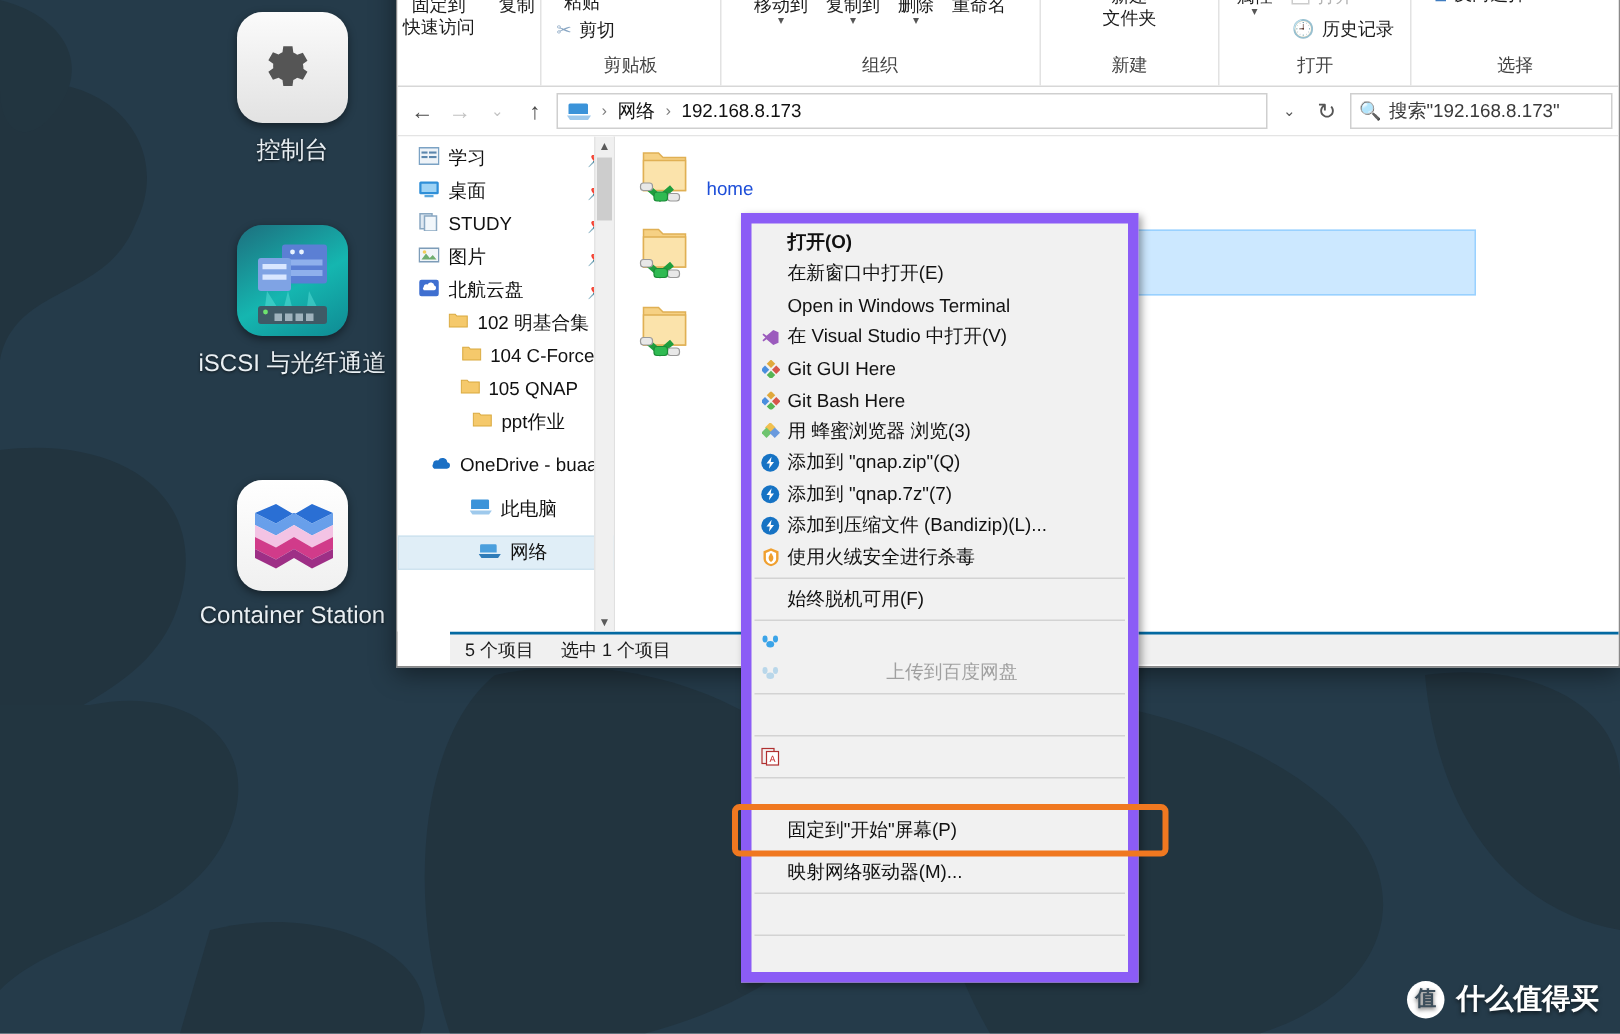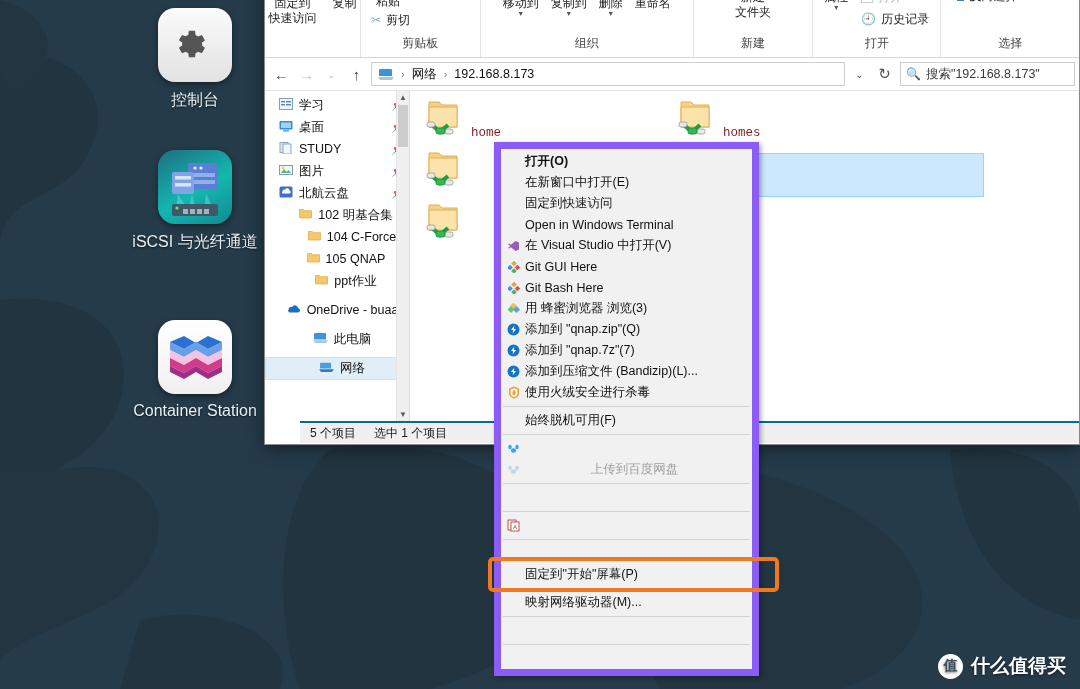--- a/index.html
+++ b/index.html
@@ -72,22 +72,22 @@
                       font-size:8px; color:#5a5a5a; }
   .navscroll .arrow.bot { position:absolute; bottom:0; left:0; right:0; }
   .navscroll .thumb { position:absolute; top:14px; left:1px; right:1px; height:42px; background:#cdcdcd; }
   .navitem { height:22px; display:flex; align-items:center; gap:6px; padding-left:14px;
              padding-right:4px; font-size:12.5px; color:#111; cursor:default;justify-content:center; }
   .navitem.sel { background:#e0eef7; border:1px solid #cfe3ef; height:23px; }
   .navitem .pin { margin-left:auto; color:#9a9a9a; font-size:11px; }
   .navitem .lbl { white-space:nowrap; overflow:hidden; }
 
   .listpane { flex:1; background:#fff; position:relative; overflow:hidden; }
-  .fitem { position:absolute; display:flex; align-items:flex-end; gap:9px;
-           font-size:12.5px; color:#7f1d1d;font-family:Liberation Mono, monospace; }
+  .fitem { position:absolute; display:flex; align-items:center; gap:9px;
+           font-size:12.5px; color:#1d4ed8; }
   .fitem .nm { padding-top:14px; }
   .fsel { position:absolute; background:#cce8ff; border:1px solid #99d1ff; }
 
   
   .statusbar { height:22px; background:#f0f0f0; border-top:2px solid #0369a1;
                display:flex; align-items:center; gap:18px; padding:0 10px;
                font-size:12px; color:#1b1b1b;margin-left:35px; }
 
   
   #ctxmenu { position:absolute; left:494px; top:142px; width:265px;
@@ -471,50 +471,36 @@
           <path d="M5 4 h10 l3 3 h15 v22 h-28z" fill="#f6d184" stroke="#e0b054" stroke-width="1"></path>
           <path d="M5 9 h28 v20 h-28z" fill="#fbe3ab" stroke="#e0b054" stroke-width="1"></path>
           <path d="M8 27 L16 34 L24 27" stroke="#1f9e3e" stroke-width="4" fill="none"></path>
           <rect x="3" y="24" width="8" height="5" rx="2" fill="#e8e8e8" stroke="#9a9a9a" stroke-width=".8"></rect>
           <rect x="21" y="31" width="8" height="5" rx="2" fill="#e8e8e8" stroke="#9a9a9a" stroke-width=".8"></rect>
           <rect x="12" y="30" width="9" height="6" rx="2" fill="#2fba52" stroke="#1c8c38" stroke-width=".8"></rect>
         </svg>
         <span class="nm"></span>
       </div>
 
-      <div class="fitem" style="left:266px; top:7px;">
-        <svg width="38" height="42" viewBox="0 0 38 42">
-          <path d="M5 4 h10 l3 3 h15 v22 h-28z" fill="#f6d184" stroke="#e0b054" stroke-width="1"></path>
-          <path d="M5 9 h28 v20 h-28z" fill="#fbe3ab" stroke="#e0b054" stroke-width="1"></path>
-          <path d="M8 27 L16 34 L24 27" stroke="#1f9e3e" stroke-width="4" fill="none"></path>
-          <rect x="3" y="24" width="8" height="5" rx="2" fill="#e8e8e8" stroke="#9a9a9a" stroke-width=".8"></rect>
-          <rect x="21" y="31" width="8" height="5" rx="2" fill="#e8e8e8" stroke="#9a9a9a" stroke-width=".8"></rect>
-          <rect x="12" y="30" width="9" height="6" rx="2" fill="#2fba52" stroke="#1c8c38" stroke-width=".8"></rect>
-        </svg>
-        <span class="nm">homes</span>
-      </div>
     </div>
   </div>
 
   <div class="statusbar">
     <span>5 个项目</span>
     <span>选中 1 个项目</span>
   </div>
 </div>
 
 <div id="ctxmenu">
 
   <div class="mi bold">
     <span>打开(O)</span>
   </div>
   <div class="mi">
     <span>在新窗口中打开(E)</span>
-  </div>
-  <div class="mi">
-    <span>固定到快速访问</span>
   </div>
   <div class="mi">
     <span>Open in Windows Terminal</span>
   </div>
   <div class="mi">
     <span class="mico">
       <svg width="12" height="12" viewBox="0 0 12 12">
         <path d="M7.5 1 L11 2.5 v7 L7.5 11 L3 7.2 L1 8.6 L0.3 7.8 L2.3 6 L0.3 4.2 L1 3.4 L3 4.8 Z" fill="#9b5bbd"></path>
       </svg>
     </span>

